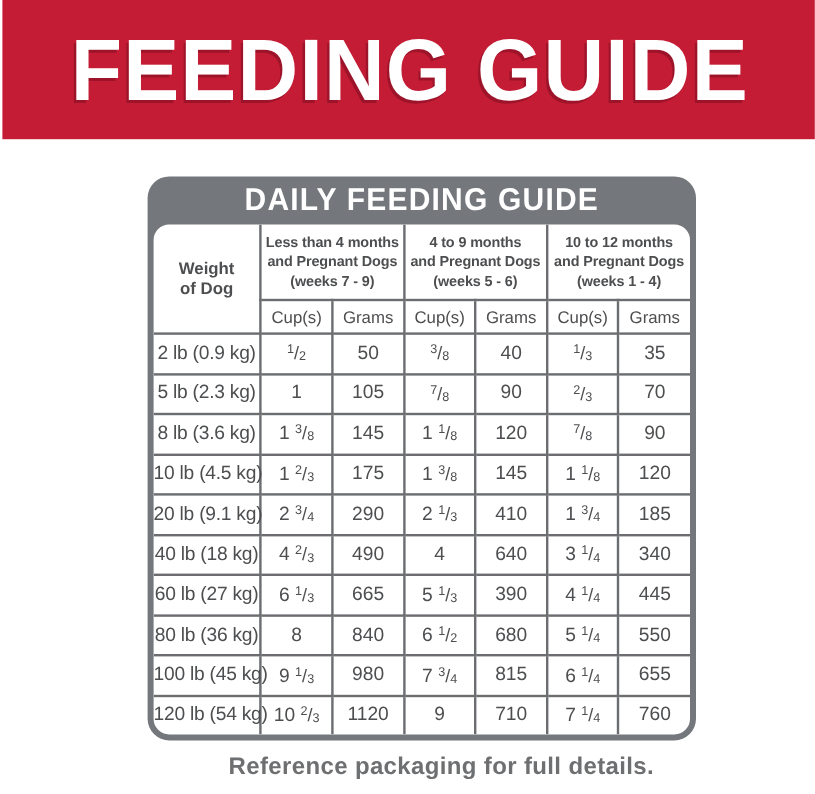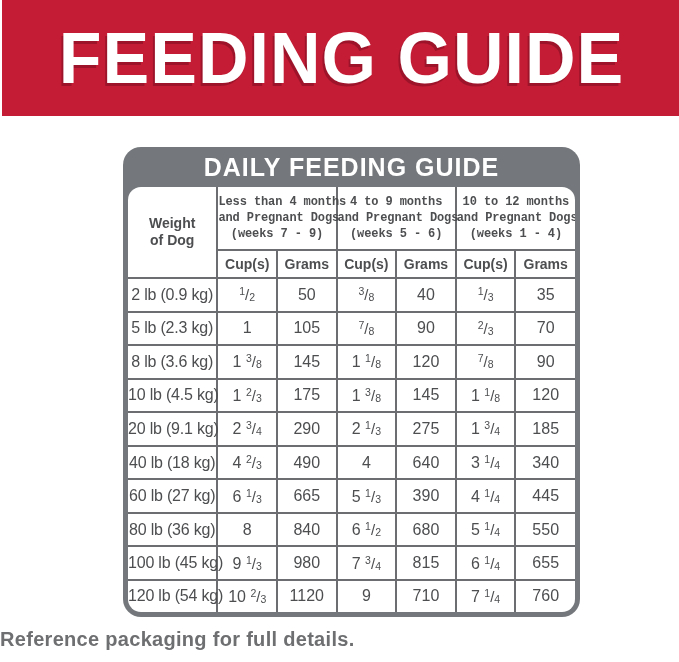--- a/index.html
+++ b/index.html
@@ -44,32 +44,32 @@
   col.c-weight { width: 20%; }
   col.c-data { width: 13.333%; }
   th, td {
     border: 2px solid #6B6D70;
     text-align: center; vertical-align: middle;
     color: #4D4E50; white-space: nowrap; padding: 0;
   }
   tr.hdr-row { height: 63px; }
   tr.sub-row { height: 28px; }
   th.weight-hd { font-size: 14px; font-weight: bold; line-height: 1.22; }
-  th.age-hd { font-size: 12px; font-weight: bold; line-height: 1.35; letter-spacing: -0.1px; font-family: Liberation Mono, monospace; }
-  th.sub { font-size: 14px; font-weight: bold; }
+  th.age-hd { font-size: 12px; font-weight: bold; line-height: 1.35; letter-spacing: -0.1px; }
+  th.sub { font-size: 14px; font-weight: normal; }
   td.wt { font-size: 16px; font-weight: normal; letter-spacing: -0.2px; }
   td.cups, td.grams { font-size: 16px; font-weight: normal; }
   td .nu { font-size: 10.5px; vertical-align: 5px; }
   td .de { font-size: 10.5px; vertical-align: -1px; }
   td .sl { font-size: 15px; }
 
   
   .footer-note {
     position: absolute; left: 0; top: 628px; width: 545px;
-    text-align: left; color: #6E6F71; font-weight: bold;
+    text-align: right; color: #6E6F71; font-weight: bold;
     font-size: 20px; letter-spacing: 0.3px;
   }
 </style>
 </head>
 <body>
 
 <div class="page">
 
   <div class="banner">
     <h1>FEEDING GUIDE</h1>
@@ -154,21 +154,21 @@
               <td class="cups">1 <span class="nu">3</span><span class="sl">/</span><span class="de">8</span></td>
               <td class="grams">145</td>
               <td class="cups">1 <span class="nu">1</span><span class="sl">/</span><span class="de">8</span></td>
               <td class="grams">120</td>
             </tr>
             <tr>
               <td class="wt">20 lb (9.1 kg)</td>
               <td class="cups">2 <span class="nu">3</span><span class="sl">/</span><span class="de">4</span></td>
               <td class="grams">290</td>
               <td class="cups">2 <span class="nu">1</span><span class="sl">/</span><span class="de">3</span></td>
-              <td class="grams">275</td>
+              <td class="grams">410</td>
               <td class="cups">1 <span class="nu">3</span><span class="sl">/</span><span class="de">4</span></td>
               <td class="grams">185</td>
             </tr>
             <tr>
               <td class="wt">40 lb (18 kg)</td>
               <td class="cups">4 <span class="nu">2</span><span class="sl">/</span><span class="de">3</span></td>
               <td class="grams">490</td>
               <td class="cups">4</td>
               <td class="grams">640</td>
               <td class="cups">3 <span class="nu">1</span><span class="sl">/</span><span class="de">4</span></td>

